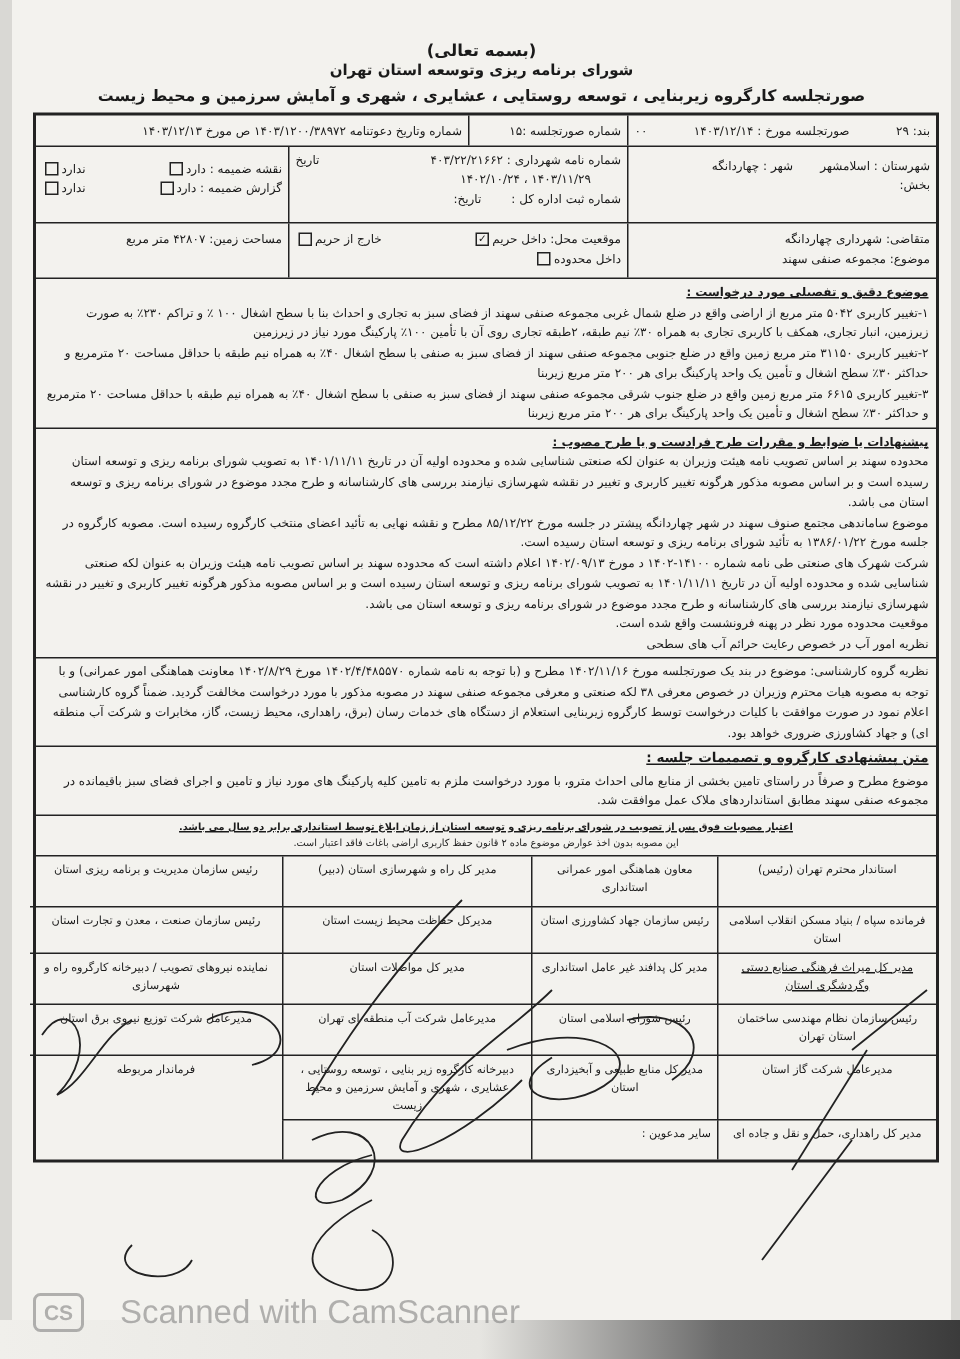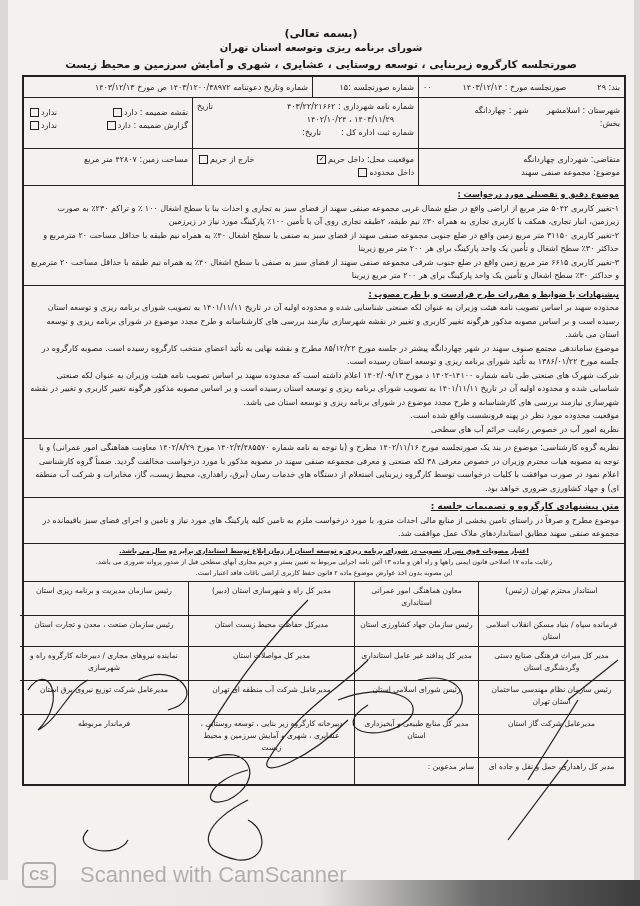--- a/index.html
+++ b/index.html
@@ -149,40 +149,39 @@
     <div class="row">
       <div class="block" style="width:100%;">
         <p class="bold" style="font-size:9px;">متن پیشنهادی کارگروه و تصمیمات جلسه :</p>
         <p>موضوع مطرح و صرفاً در راستای تامین بخشی از منابع مالی احداث مترو، با مورد درخواست ملزم به تامین کلیه پارکینگ های مورد نیاز و تامین و اجرای فضای سبز باقیمانده در مجموعه صنفی سهند مطابق استانداردهای ملاک عمل موافقت شد.</p>
       </div>
     </div>
 
     <div class="row">
       <div class="block" style="width:100%; font-size:6.5px; line-height:11px; text-align:center;">
         <p class="bold">اعتبار مصوبات فوق پس از تصویب در شورای برنامه ریزی و توسعه استان از زمان ابلاغ توسط استانداری برابر دو سال می باشد.</p>
-        <p>رعایت ماده ۱۷ اصلاحی قانون ایمنی راهها و راه آهن و ماده ۱۳ آئین نامه اجرایی مربوط به تعیین بستر و حریم مجاری آبهای سطحی قبل از صدور پروانه ضروری می باشد.</p>
         <p style="text-align:center;">این مصوبه بدون اخذ عوارض موضوع ماده ۲ قانون حفظ کاربری اراضی باغات فاقد اعتبار است.</p>
       </div>
     </div>
 
     <div class="sig-table">
       <div class="sig-cell" style="min-height:34px;">استاندار محترم تهران (رئیس)</div>
       <div class="sig-cell">معاون هماهنگی امور عمرانی استانداری</div>
       <div class="sig-cell">مدیر کل راه و شهرسازی استان (دبیر)</div>
       <div class="sig-cell">رئیس سازمان مدیریت و برنامه ریزی استان</div>
 
       <div class="sig-cell">فرمانده سپاه / بنیاد مسکن انقلاب اسلامی استان</div>
       <div class="sig-cell">رئیس سازمان جهاد کشاورزی استان</div>
       <div class="sig-cell">مدیرکل حفاظت محیط زیست استان</div>
       <div class="sig-cell">رئیس سازمان صنعت ، معدن و تجارت استان</div>
 
-      <div class="sig-cell" style="min-height:34px;">مدیر کل میراث فرهنگی صنایع دستی وگردشگری استان</div>
+      <div class="sig-cell" style="min-height:34px;text-decoration:underline;">مدیر کل میراث فرهنگی صنایع دستی وگردشگری استان</div>
       <div class="sig-cell">مدیر کل پدافند غیر عامل استانداری</div>
       <div class="sig-cell">مدیر کل مواصلات استان</div>
-      <div class="sig-cell">نماینده نیروهای مجاری / دبیرخانه کارگروه راه و شهرسازی</div>
+      <div class="sig-cell">نماینده نیروهای تصویب / دبیرخانه کارگروه راه و شهرسازی</div>
 
       <div class="sig-cell" style="min-height:34px;">رئیس سازمان نظام مهندسی ساختمان استان تهران</div>
       <div class="sig-cell">رئیس شورای اسلامی استان</div>
       <div class="sig-cell">مدیرعامل شرکت آب منطقه ای تهران</div>
 
       <div class="sig-cell" style="min-height:34px;">مدیرعامل شرکت توزیع نیروی برق استان</div>
       <div class="sig-cell">مدیرعامل شرکت گاز استان</div>
       <div class="sig-cell">مدیر کل منابع طبیعی و آبخیزداری استان</div>
       <div class="sig-cell">دبیرخانه کارگروه زیر بنایی ، توسعه روستایی ، عشایری ، شهری و آمایش سرزمین و محیط زیست</div>
 

